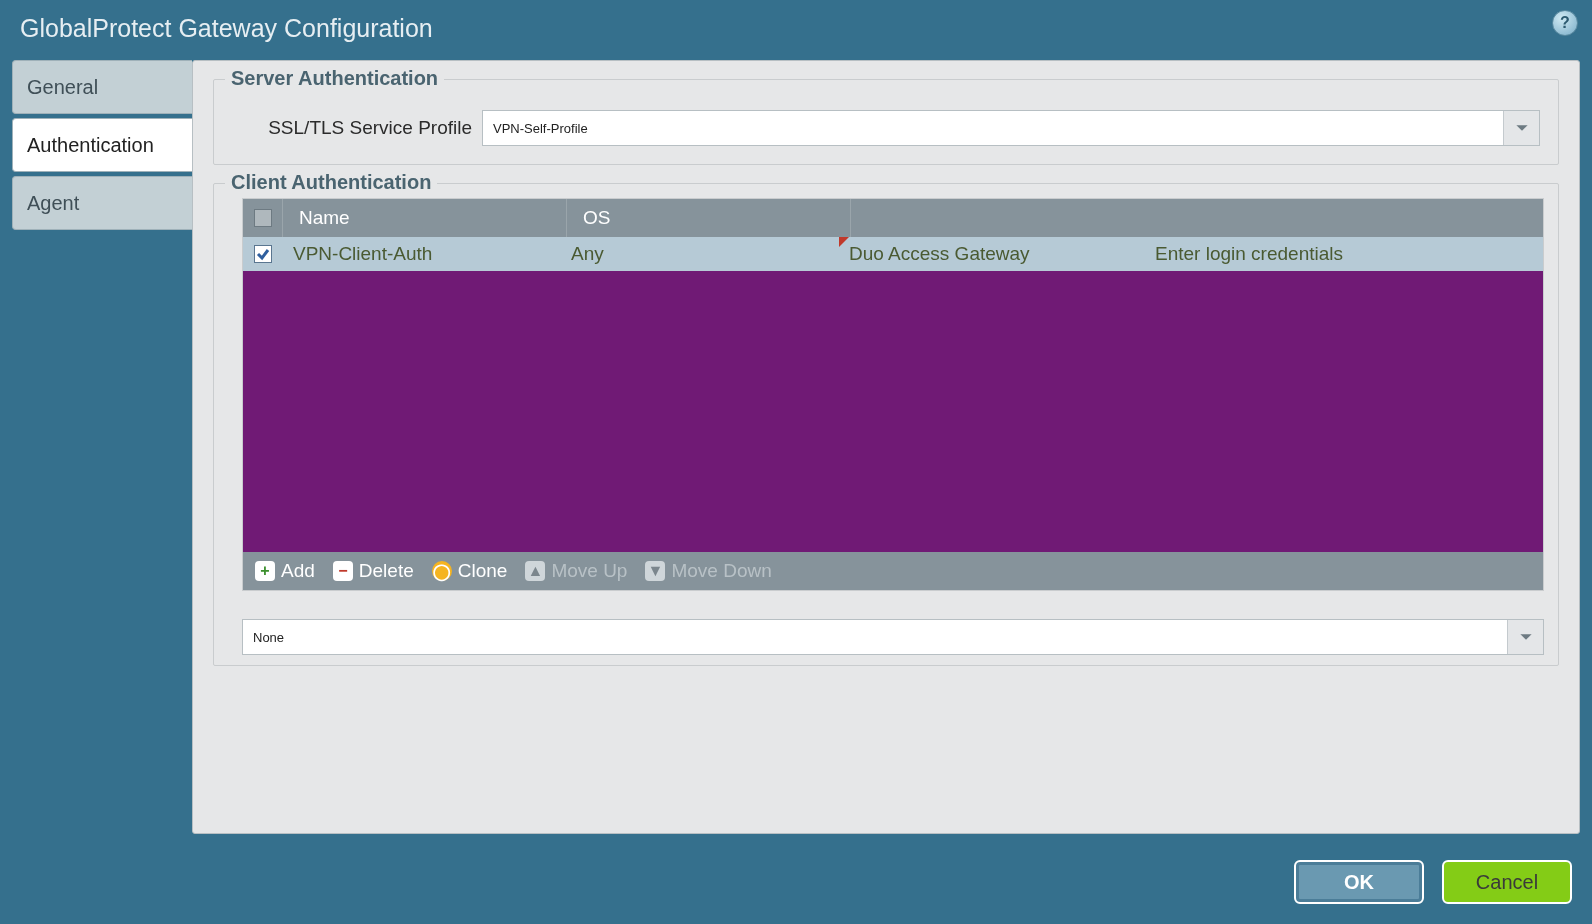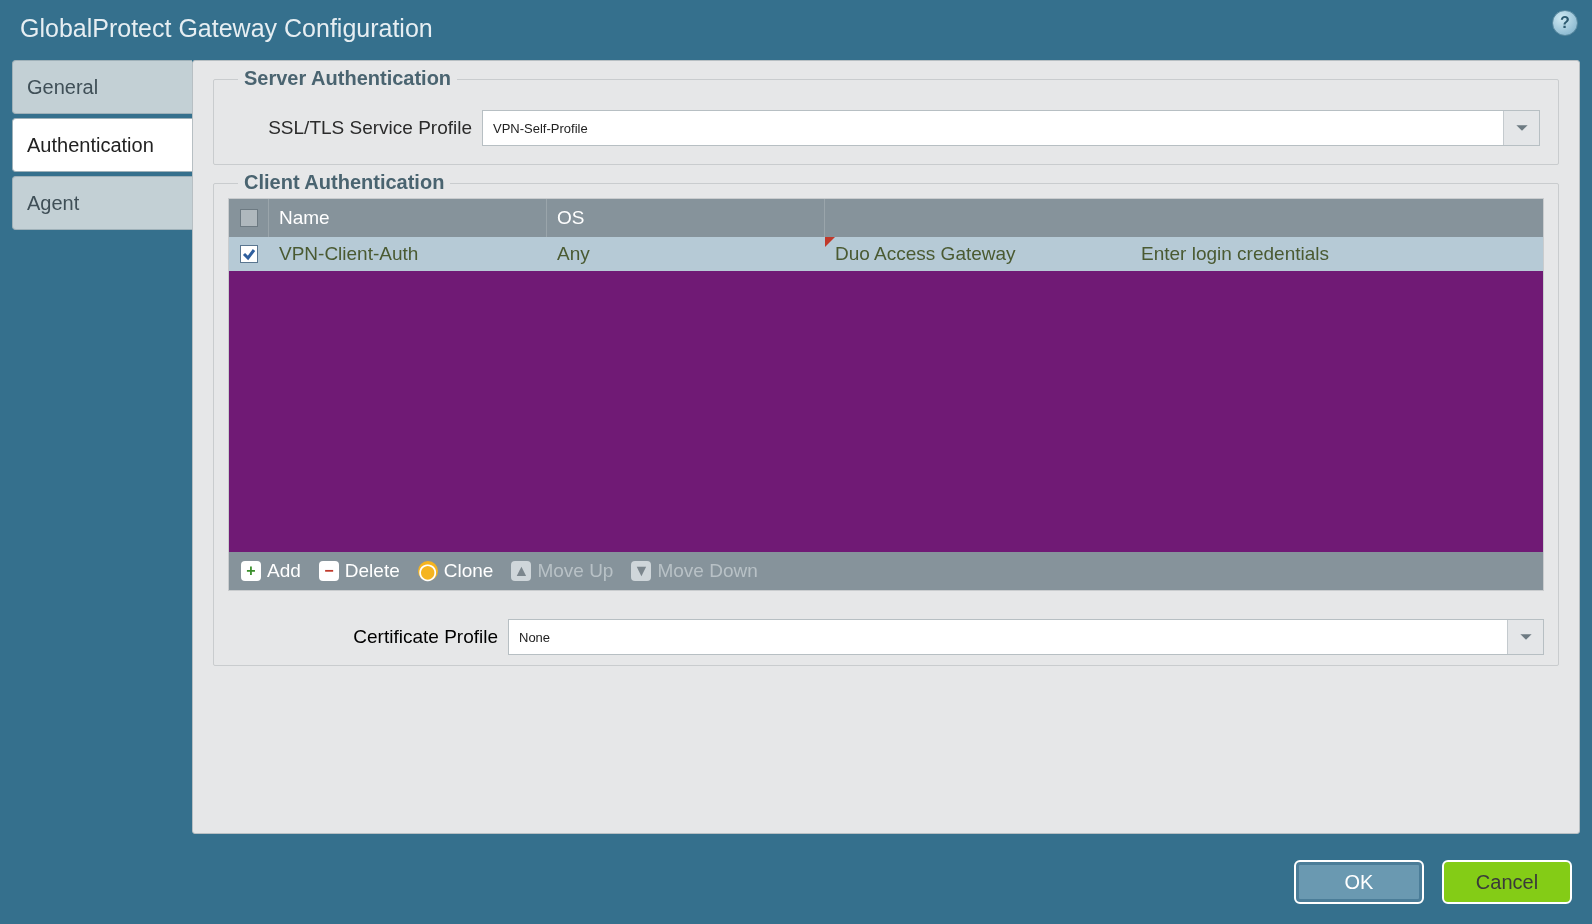--- a/index.html
+++ b/index.html
@@ -80,21 +80,21 @@
 .fieldset {
   border: 1px solid #c9ccce;
   border-radius: 2px;
   padding: 22px 18px 18px 18px;
   margin-bottom: 18px;
   position: relative;
 }
 .legend {
   position: absolute;
   top: -13px;
-  left: 24px;
+  left: 11px;
   background: #e6e7e8;
   padding: 0 6px;
   color: #4a6470;
   font-size: 20px;
   font-weight: bold;
 }
 .form-row {
   display: flex;
   align-items: center;
   margin-top: 8px;
@@ -124,30 +124,31 @@
   width: 36px;
   height: 100%;
   background: #e4e6e8;
   border-left: 1px solid #c4cace;
   display: flex;
   align-items: center;
   justify-content: center;
   cursor: pointer;
 }
 .dropdown-btn svg { width: 14px; height: 14px; fill: #6d7a82; }
-.client-auth { padding: 14px 14px 10px 14px; }
+.client-auth { padding: 14px 14px 10px 28px; }
 .table-wrap {
   border: 1px solid #c9ccce;
   background: #fff;
 }
 .thead {
   display: flex;
   background: #86939b;
   color: #fff;
   font-size: 19px;
+  gap: 6px;
 }
 .th {
   padding: 8px 10px;
   border-right: 1px solid #9aa5ab;
 }
 .th.chk { width: 40px; display:flex; align-items:center; justify-content:center; }
 .th.name { width: 278px; }
 .th.os { width: 278px; }
 .th.authp { width: 306px; }
 .th.authm { flex: 1; border-right: none; }
@@ -193,21 +194,21 @@
 .cert-row { display:flex; align-items:center; margin-top:28px; }
 .cert-label { width:280px; text-align:right; padding-right:10px; font-size:19px; }
 .footer {
   position:absolute; bottom:20px; right:20px; display:flex; gap:18px;
 }
 .btn {
   width:130px; height:44px; border-radius:6px; font-size:20px;
   display:flex; align-items:center; justify-content:center; cursor:pointer;
   border:2px solid #fff;
 }
-.btn.ok { background:#6a99b1; color:#fff; box-shadow:0 0 0 3px #4b7d98 inset; }
+.btn.ok { background:#6a99b1; color:#fff; box-shadow:0 0 0 3px #4b7d98 inset;font-weight:bold; }
 .btn.cancel { background:#84cc16; color:#3a3a3a; }
 </style>
 </head>
 <body>
 
 <div class="titlebar">
   <span>GlobalProtect Gateway Configuration</span>
   <div class="help-icon">
     <span>?</span>
   </div>
@@ -290,21 +291,20 @@
             <span>Move Up</span>
           </div>
           <div class="tbtn disabled">
             <div class="ticon down">▼</div>
             <span>Move Down</span>
           </div>
         </div>
       </div>
 
       <div class="cert-row">
-        <div class="cert-label">Certificate Profile</div>
         <div class="dropdown">
           <div class="dropdown-value">None</div>
           <div class="dropdown-btn">
             <svg viewBox="0 0 10 10">
                 <path d="M1 3 L5 7 L9 3 Z"></path>
               </svg>
           </div>
         </div>
       </div>
     </div>

